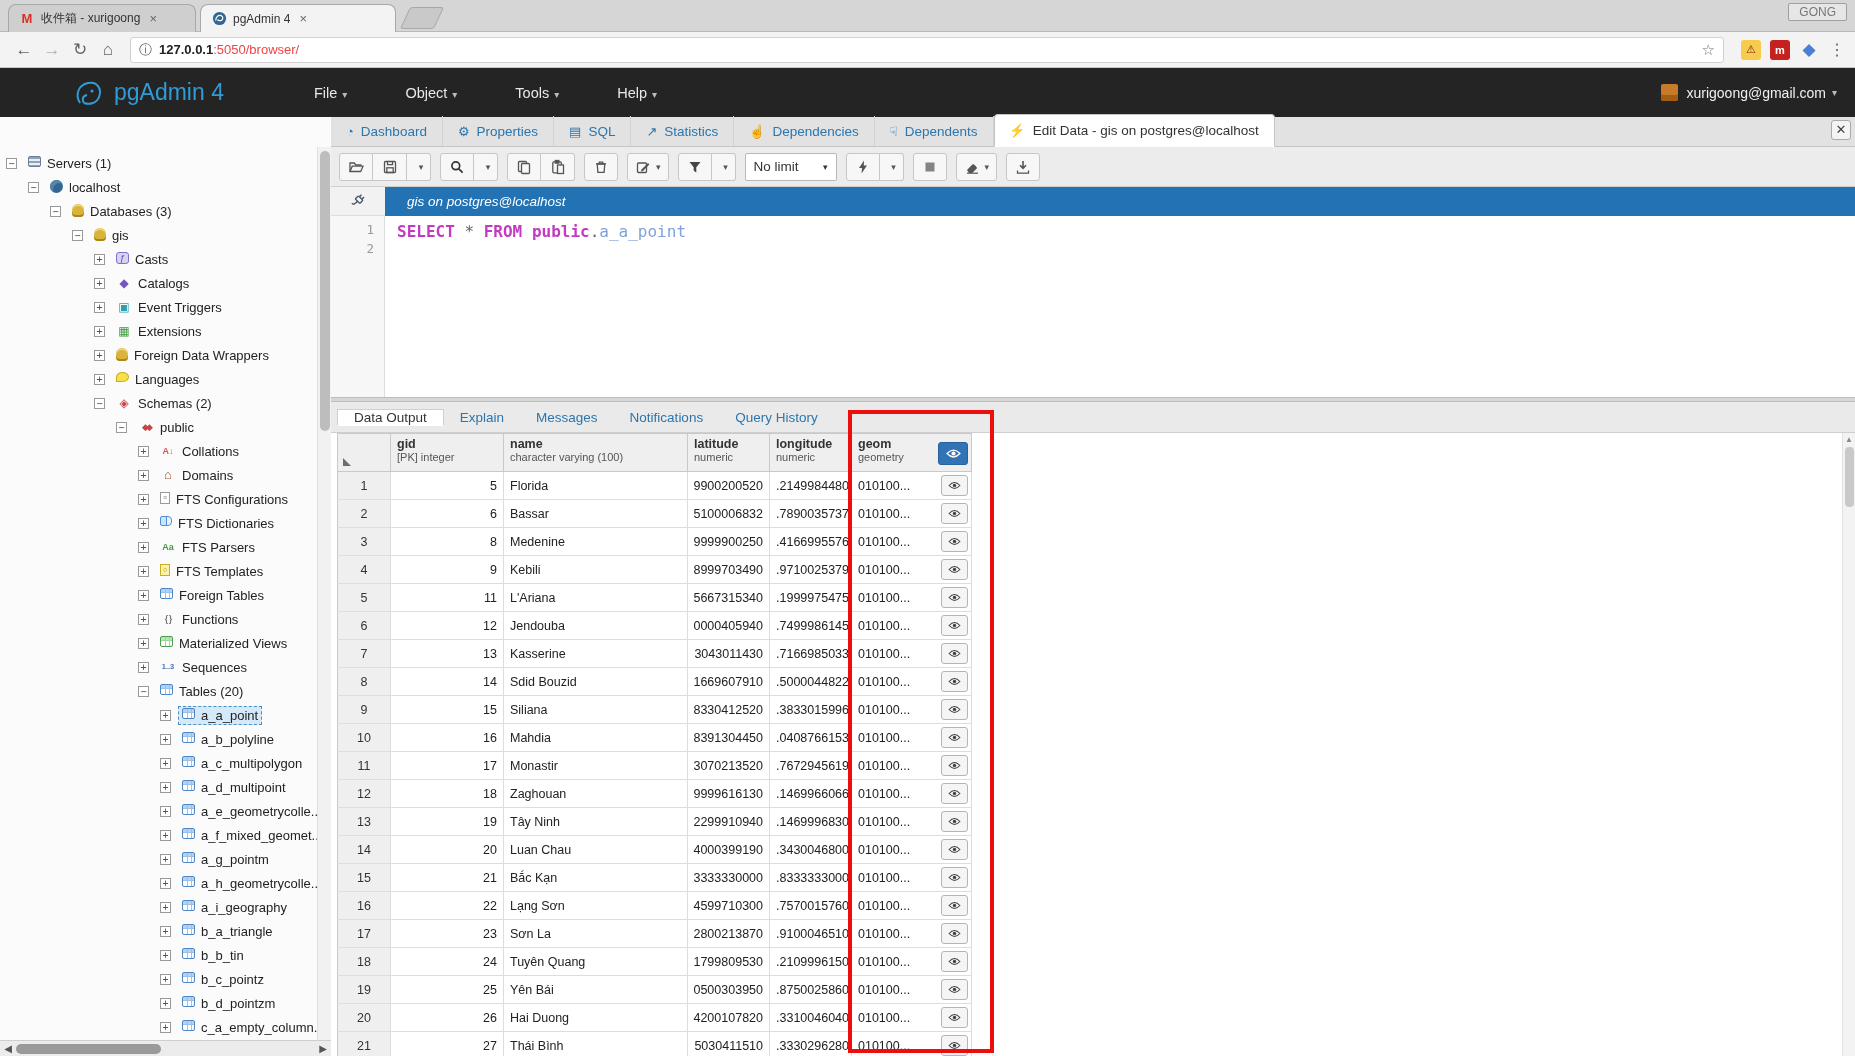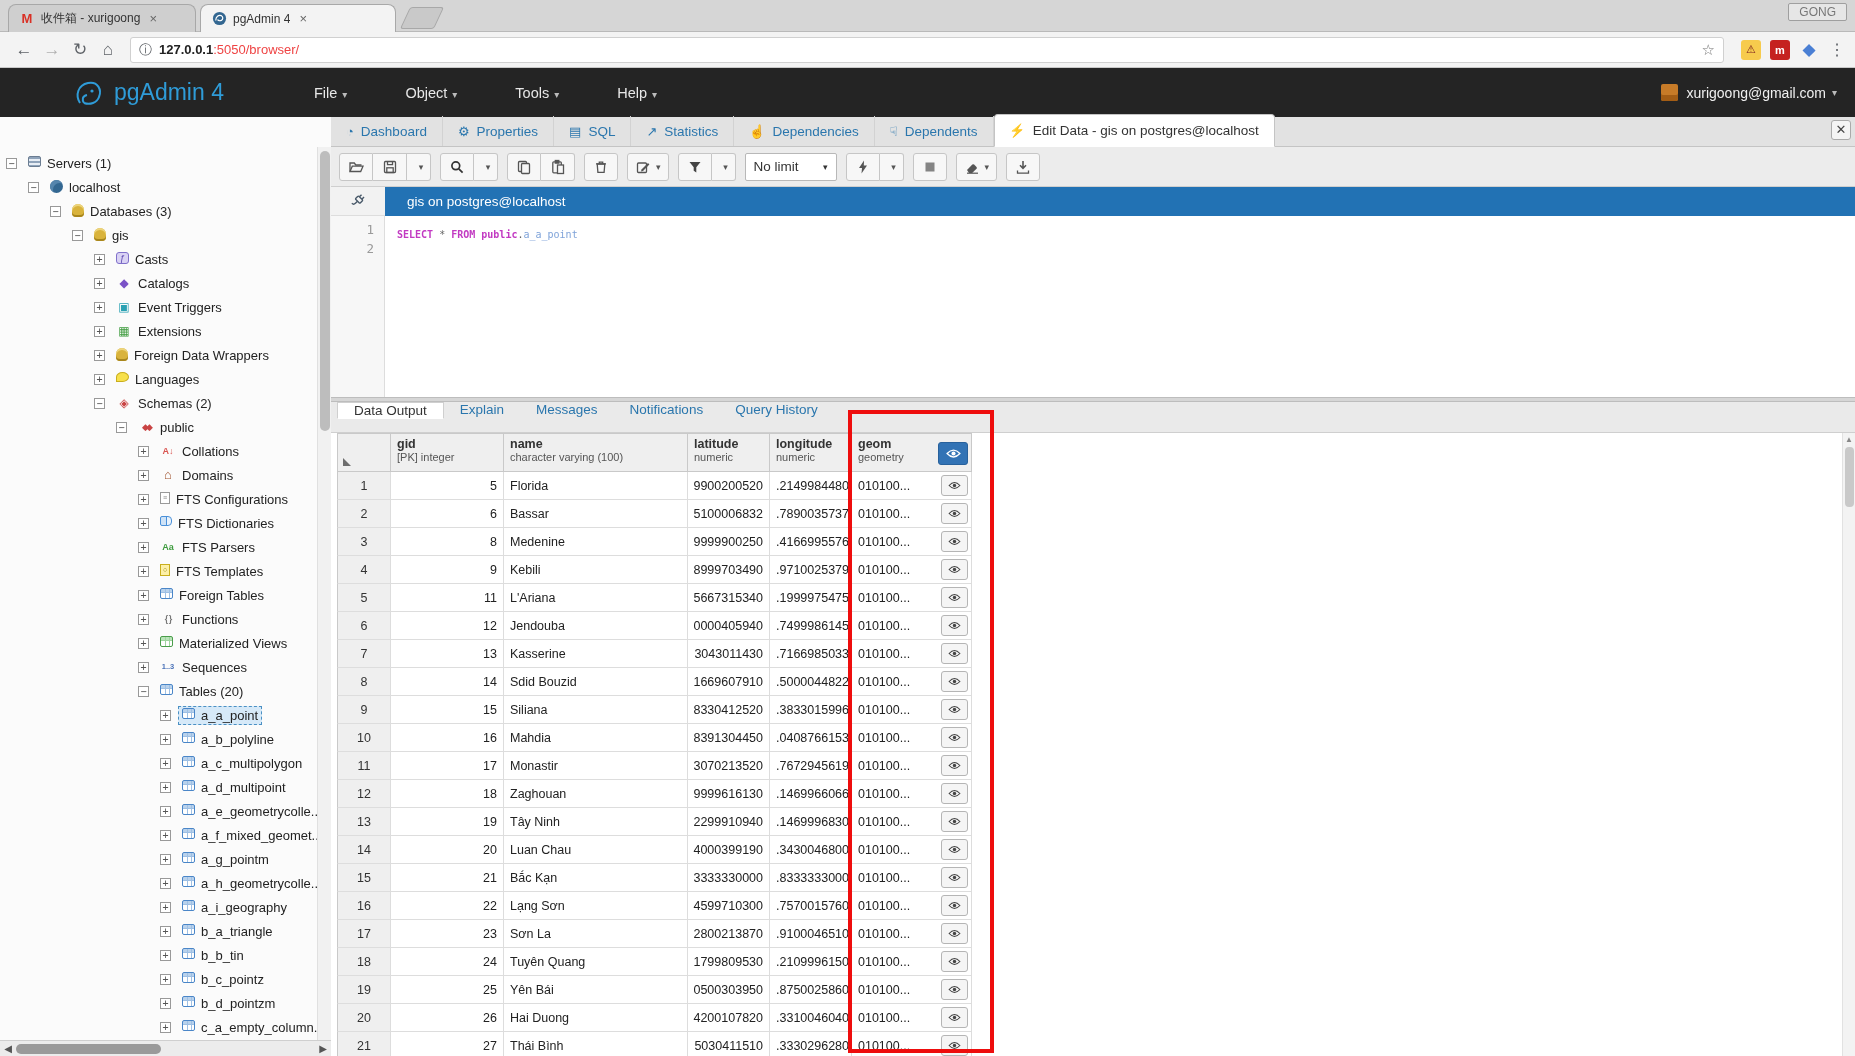--- a/index.html
+++ b/index.html
@@ -134,42 +134,42 @@
   .tgroup .tbtn + .tbtn { border-left:none; }
   .tgroup .tbtn:first-child { border-radius:3px 0 0 3px; }
   .tgroup .tbtn:last-child { border-radius:0 3px 3px 0; }
   .tgroup .tbtn:only-child { border-radius:3px; }
   .tbtn .caret { color:#555; font-size:9px; margin-left:5px; }
   .tbtn.caret-only { min-width:24px; padding:0 5px; }
   .limit-box { height:28px; width:92px; background:#fff; border:1px solid #b8b8b8; border-radius:2px;
     display:flex; align-items:center; padding:0 8px; font-size:13.5px; color:#333; margin-right:9px; }
   .limit-box .caret { margin-left:auto; font-size:9px; color:#333; }
 
-  .connbar { position:absolute; left:0; top:70px; width:1524px; height:29px; display:flex; }
+  .connbar { position:absolute; left:0; top:70px; width:1524px; height:29px; display:flex;font-style:italic; }
   .conn-gutter { width:54px; background:#f2f2f2; border-bottom:1px solid #ddd;
     display:flex; align-items:center; justify-content:center; }
   .conn-blue { flex:1; background:#2272b4; color:#fff; display:flex; align-items:center;
     padding-left:22px; font-size:13.5px; }
 
   .sql-editor { position:absolute; left:0; top:99px; width:1524px; height:181px; background:#fff; display:flex; }
   .sql-gutter { width:54px; background:#f7f7f7; border-right:1px solid #ddd; padding-top:6px; }
   .sql-gutter div { height:19px; font-family:"DejaVu Sans Mono",monospace; font-size:12.5px;
     color:#9a9a9a; text-align:right; padding-right:10px; }
   .sql-code { flex:1; padding:6px 0 0 12px; }
-  .sql-code div { height:19px; font-family:"DejaVu Sans Mono",monospace; font-size:10px; white-space:pre;margin-top:7px; }
+  .sql-code div { height:19px; font-family:"DejaVu Sans Mono",monospace; font-size:16px; white-space:pre; }
   .tok-kw { color:#c23ac2; font-weight:bold; }
   .tok-op { color:#666; }
   .tok-ident { color:#7fa3d9; }
   .tok-plain { color:#444; }
 
   .splitter { position:absolute; left:0; top:280px; width:1524px; height:5px; background:#d6d6d6;
     border-top:1px solid #bdbdbd; border-bottom:1px solid #bdbdbd; }
 
   .out-tabbar { position:absolute; left:0; top:285px; width:1524px; height:31px; background:#eaeaea;
-    border-bottom:1px solid #cfcfcf; display:flex; align-items:flex-start; padding-left:6px; }
+    border-bottom:1px solid #cfcfcf; display:flex; align-items:center; padding-left:6px; }
   .otab { display:flex; align-items:center; padding:0 16px; font-size:13.5px; color:#2a76ad; }
   .otab.active { background:#fff; color:#333; border:1px solid #cfcfcf; border-bottom:1px solid #fff;
     margin-bottom:-1px; }
 
   .grid { position:absolute; left:6px; top:316px; }
   .grid-header, .grid-row { display:grid; grid-template-columns:54px 113px 184px 82px 82px 120px; }
   .grid-header { height:39px; }
   .gh-cell { background:#efefef; border:1px solid #c9c9c9; border-left:none; padding:3px 6px;
     position:relative; overflow:hidden; }
   .gh-cell:first-child { border-left:1px solid #c9c9c9; }

